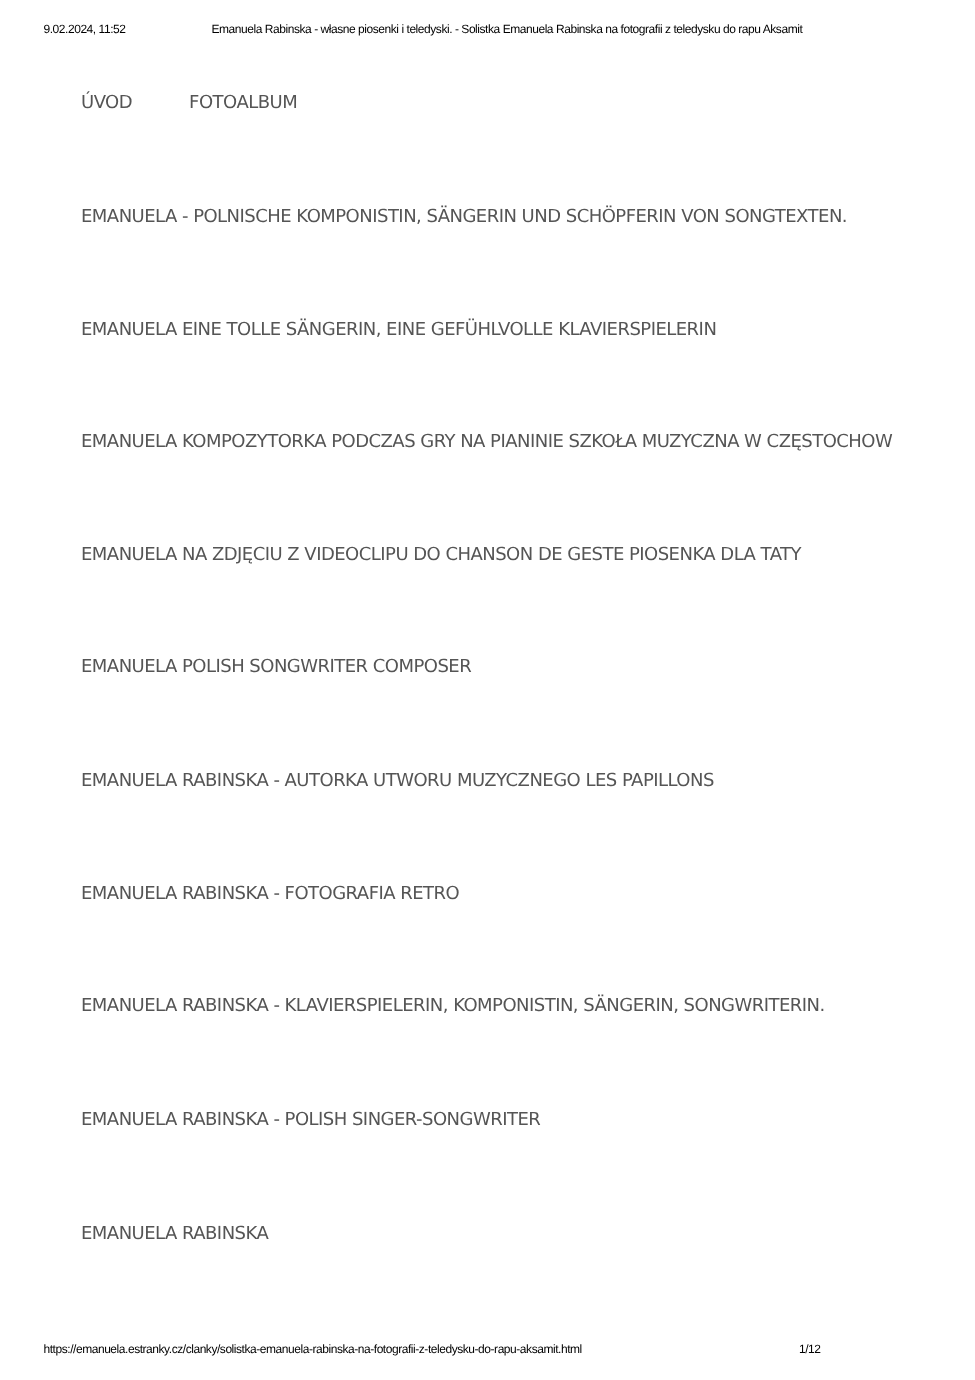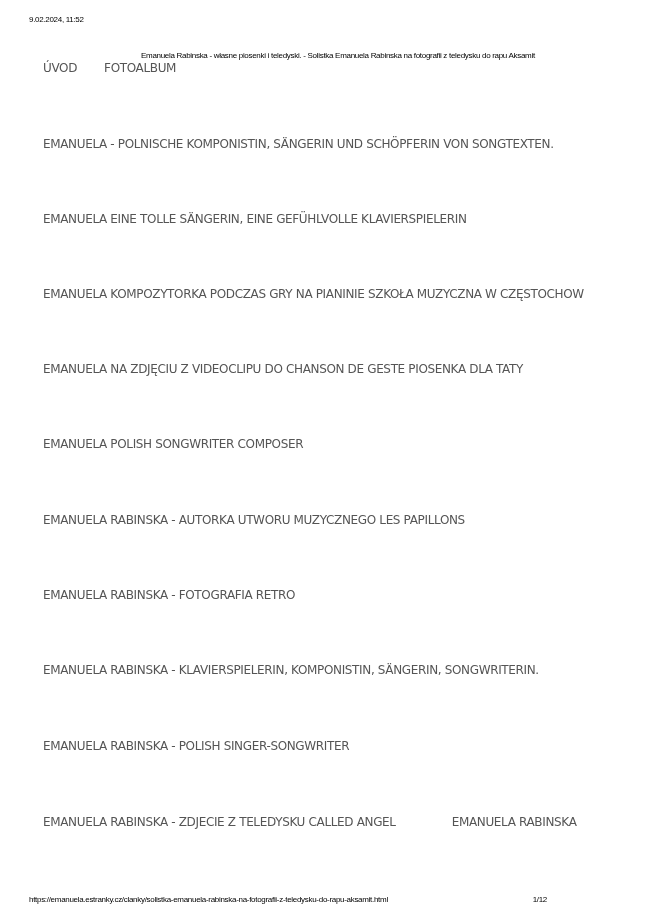--- a/index.html
+++ b/index.html
@@ -29,37 +29,37 @@
       position: absolute;
       left: 29px;
       top: 0;
       white-space: nowrap;
     }
     .print-header .title {
       position: absolute;
       left: 141px;
       top: 0;
       white-space: nowrap;
-      margin-top: 36px;
     }
     .nav-row {
       position: absolute;
       top: 61px;
       left: 43px;
       display: flex;
       white-space: nowrap;
     }
     .menu-link {
       font-size: 12px;
       color: #555555;
       text-decoration: none;
       text-transform: uppercase;
       letter-spacing: -0.35px;
       white-space: nowrap;
       line-height: 15px;
+      margin-left: 11px;
     }
     .nav-row .menu-link {
       margin-right: 27px;
     }
     .item {
       position: absolute;
       left: 43px;
       display: flex;
       white-space: nowrap;
     }
@@ -125,20 +125,19 @@
 <div class="item" style="top:588px;">
   <a class="menu-link">EMANUELA RABINSKA - FOTOGRAFIA RETRO</a>
 </div>
 <div class="item" style="top:663px;">
   <a class="menu-link">EMANUELA RABINSKA - KLAVIERSPIELERIN, KOMPONISTIN, SÄNGERIN, SONGWRITERIN.</a>
 </div>
 <div class="item" style="top:739px;">
   <a class="menu-link">EMANUELA RABINSKA - POLISH SINGER-SONGWRITER</a>
 </div>
 <div class="item" style="top:815px;">
-  <a class="menu-link">EMANUELA RABINSKA - ZDJECIE Z TELEDYSKU CALLED ANGEL</a>
   <a class="menu-link">EMANUELA RABINSKA</a>
 </div>
 
 <div class="print-footer">
   <span class="url">https://emanuela.estranky.cz/clanky/solistka-emanuela-rabinska-na-fotografii-z-teledysku-do-rapu-aksamit.html</span>
   <span class="page">1/12</span>
 </div>
 
 </body></html>

